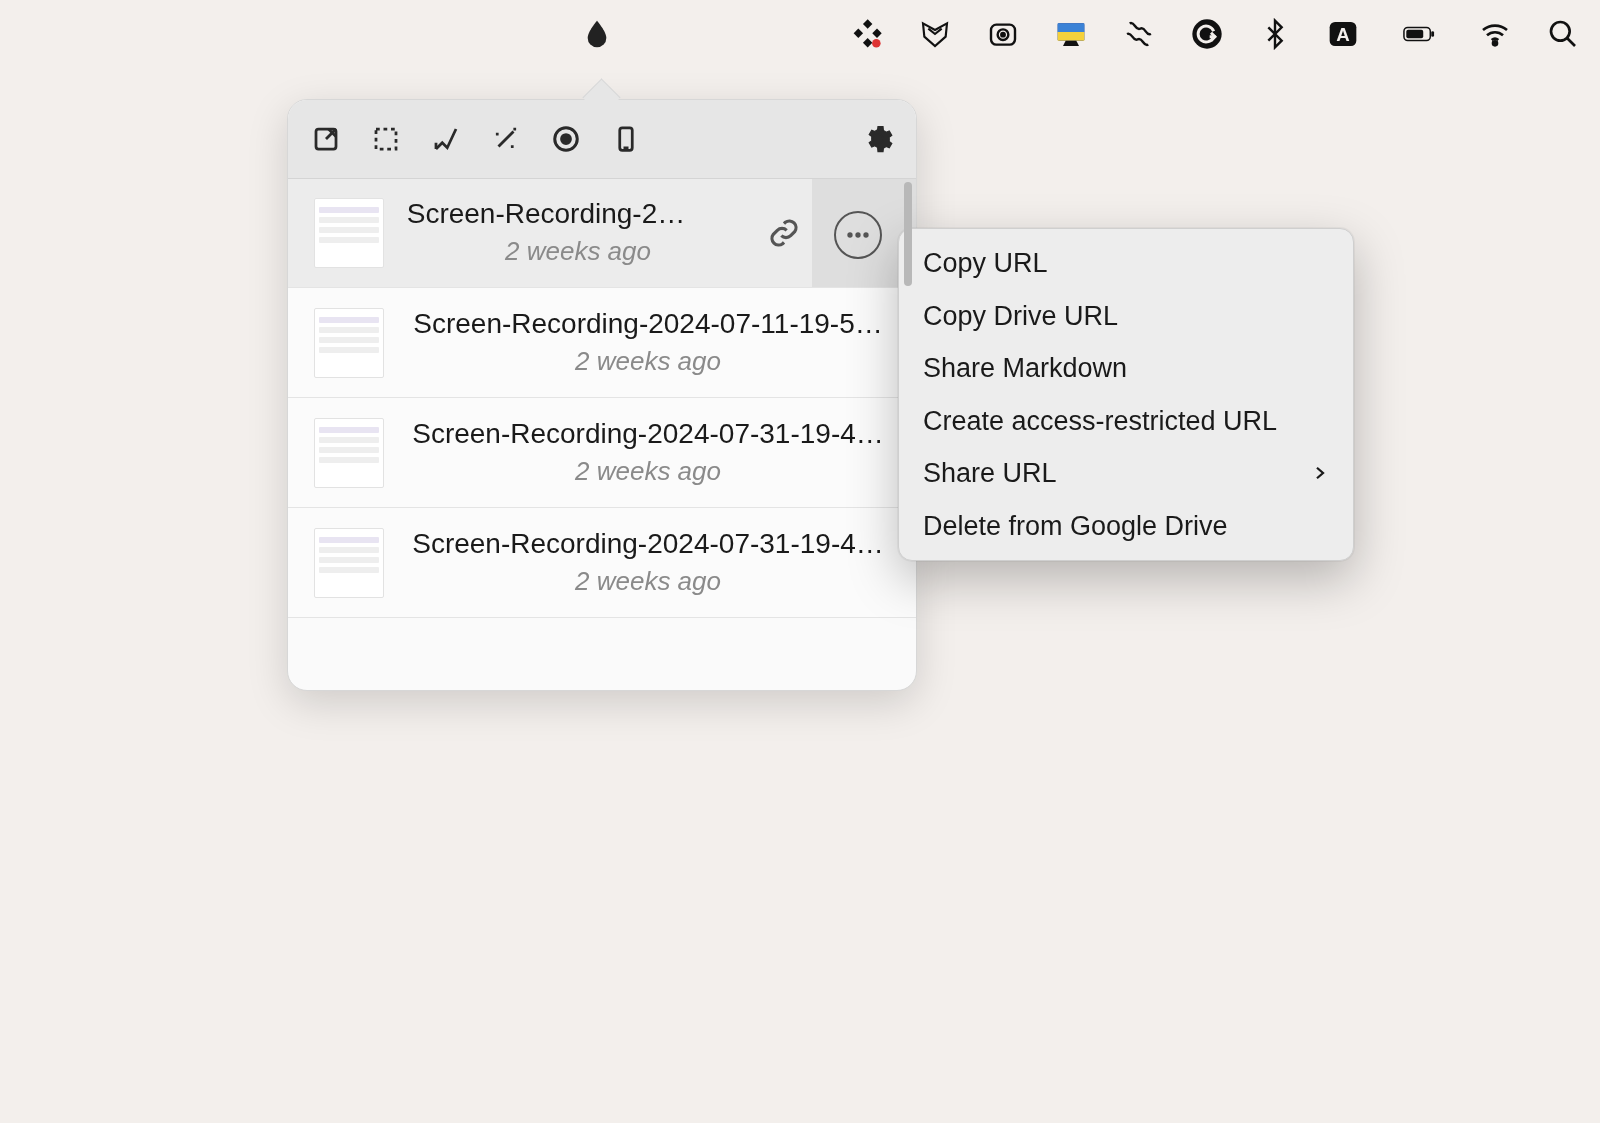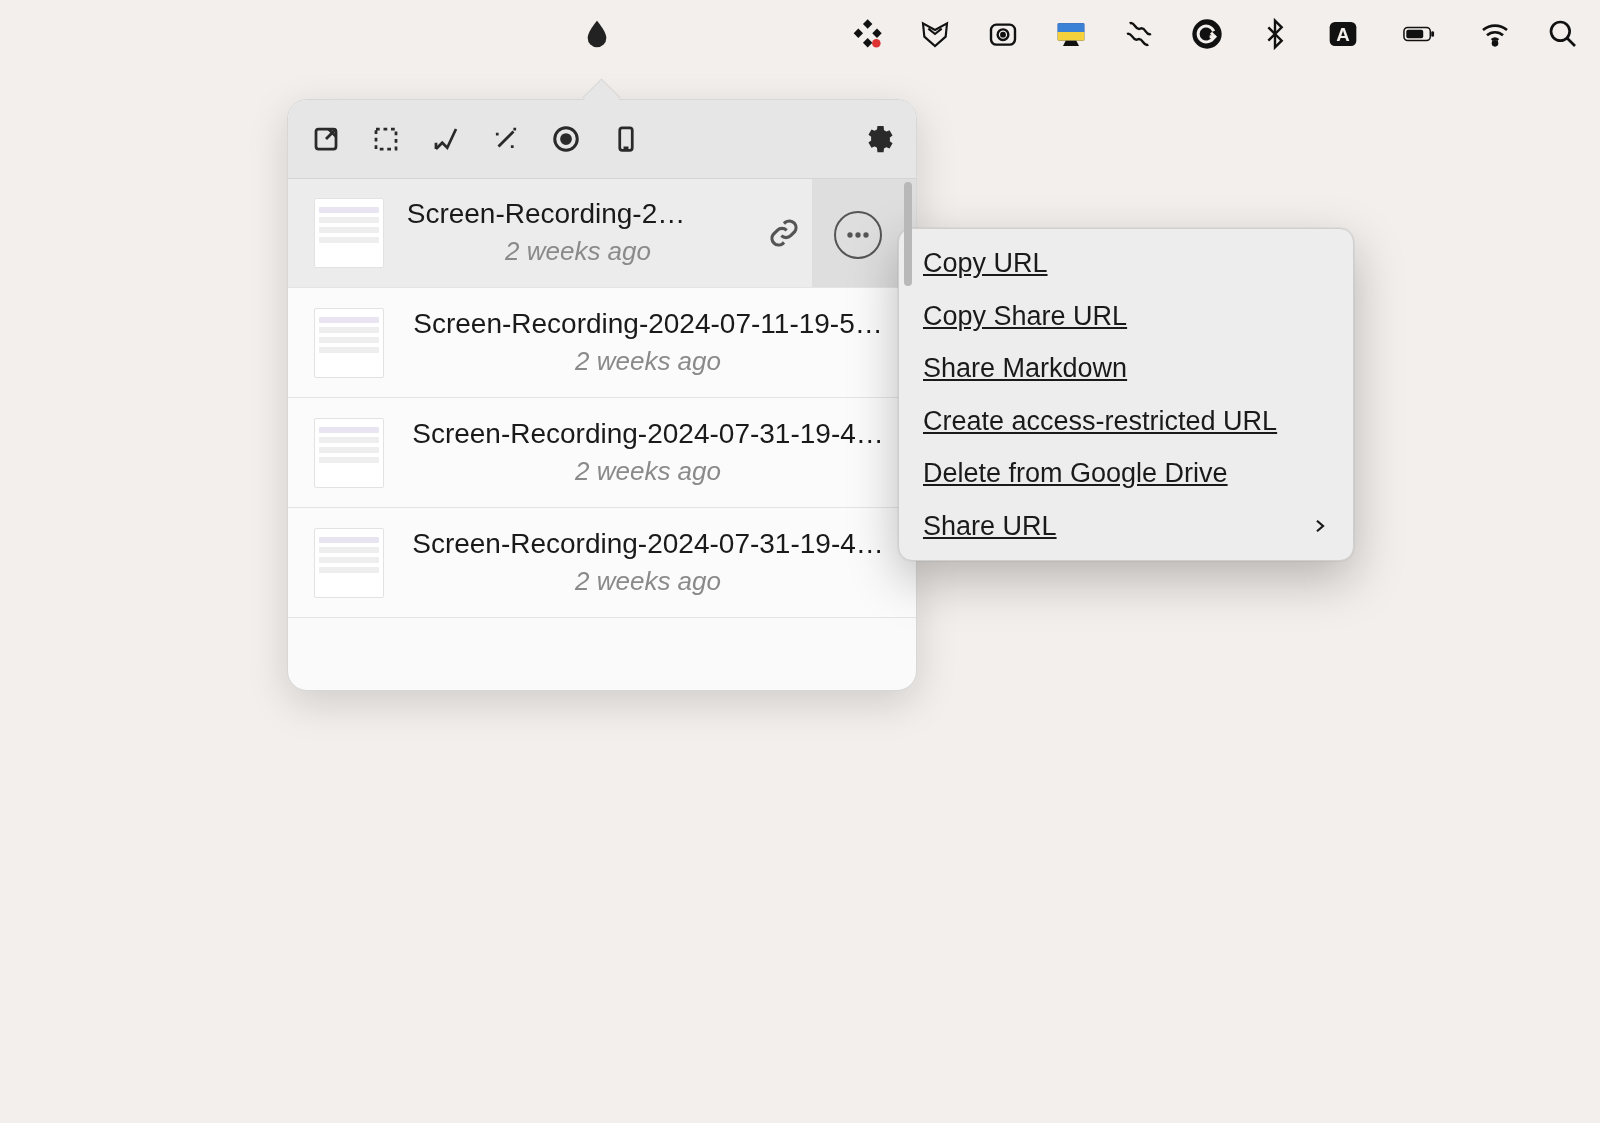--- a/index.html
+++ b/index.html
@@ -226,21 +226,20 @@
     padding: 8px 0;
   }
   .context-menu .item {
     display: flex;
     align-items: center;
     justify-content: space-between;
     padding: 6px 24px;
     font-size: 27px;
     color: #1a1a1a;
     line-height: 1.5;
-    text-decoration: underline;
   }
   .context-menu .item .chev {
     color: #1a1a1a;
   }
   .context-menu .item .chev svg{ width:18px; height:18px;}
 </style>
 </head>
 <body>
 
 <div class="menubar">
@@ -434,32 +433,32 @@
 
 
   </div>
 </div>
 
 <div class="context-menu">
   <div class="item">
     <span>Copy URL</span>
   </div>
   <div class="item">
-    <span>Copy Share URL</span>
+    <span>Copy Drive URL</span>
   </div>
   <div class="item">
     <span>Share Markdown</span>
   </div>
   <div class="item">
     <span>Create access-restricted URL</span>
-  </div>
-  <div class="item">
-    <span>Delete from Google Drive</span>
   </div>
   <div class="item">
     <span>Share URL</span>
     <span class="chev">
       <svg viewBox="0 0 24 24" fill="none" stroke="#1a1a1a" stroke-width="3">
           <path d="M8 5 L16 12 L8 19"></path>
         </svg>
     </span>
   </div>
+  <div class="item">
+    <span>Delete from Google Drive</span>
+  </div>
 </div>
 
 </body></html>

